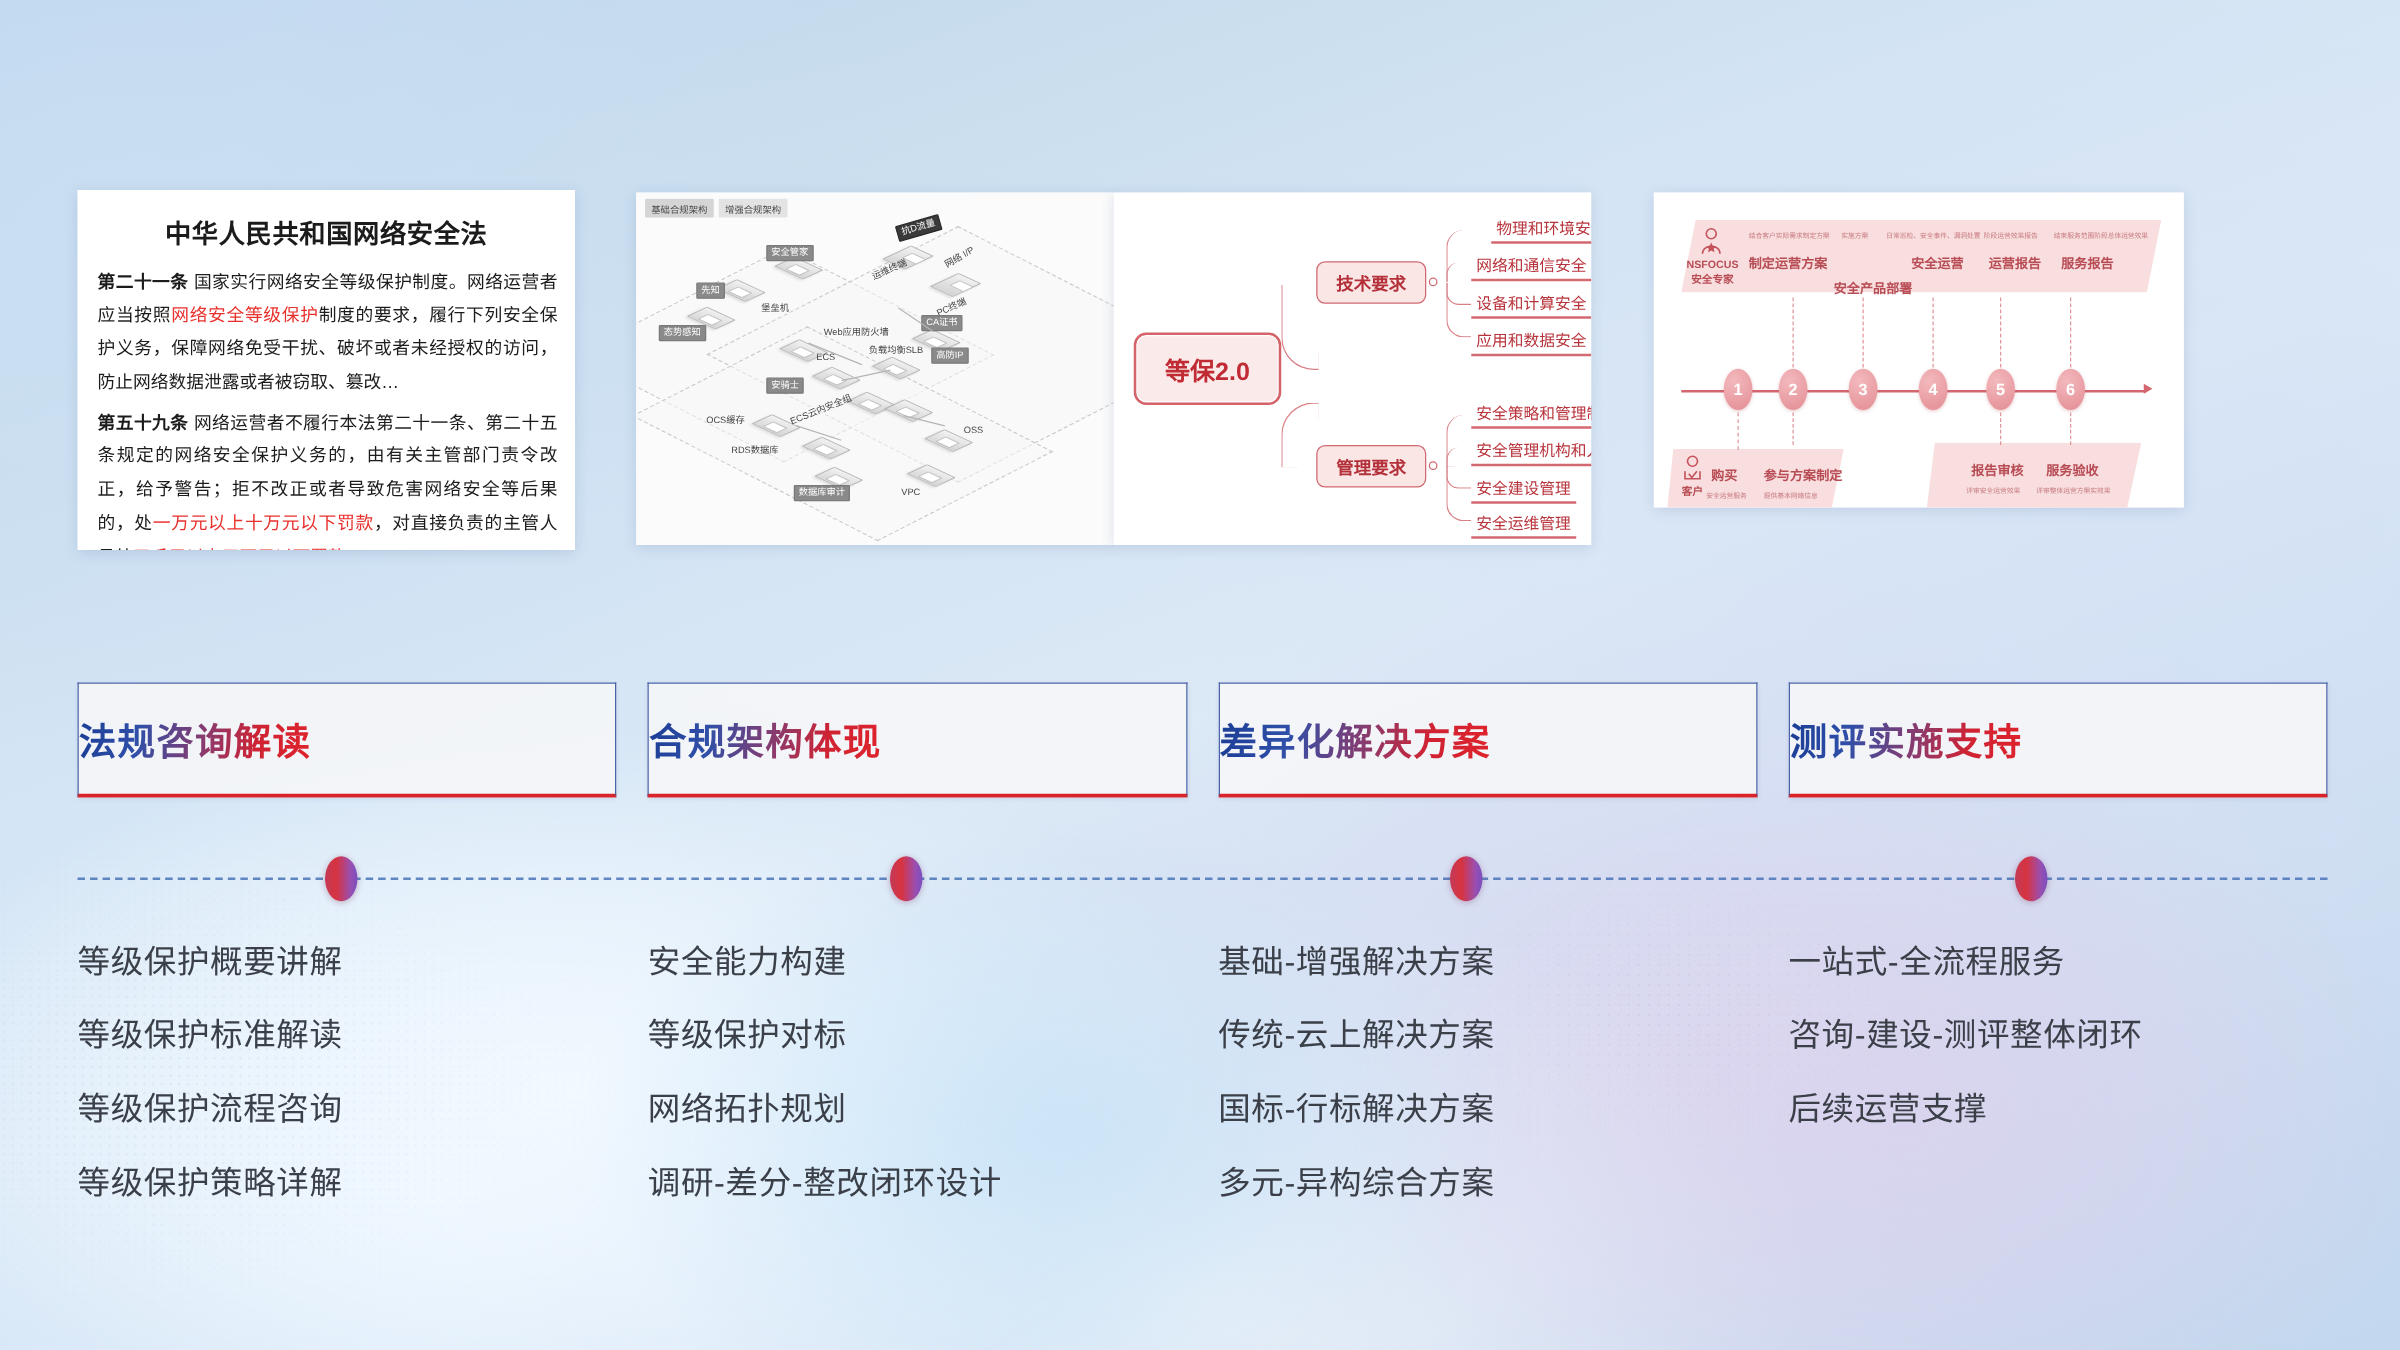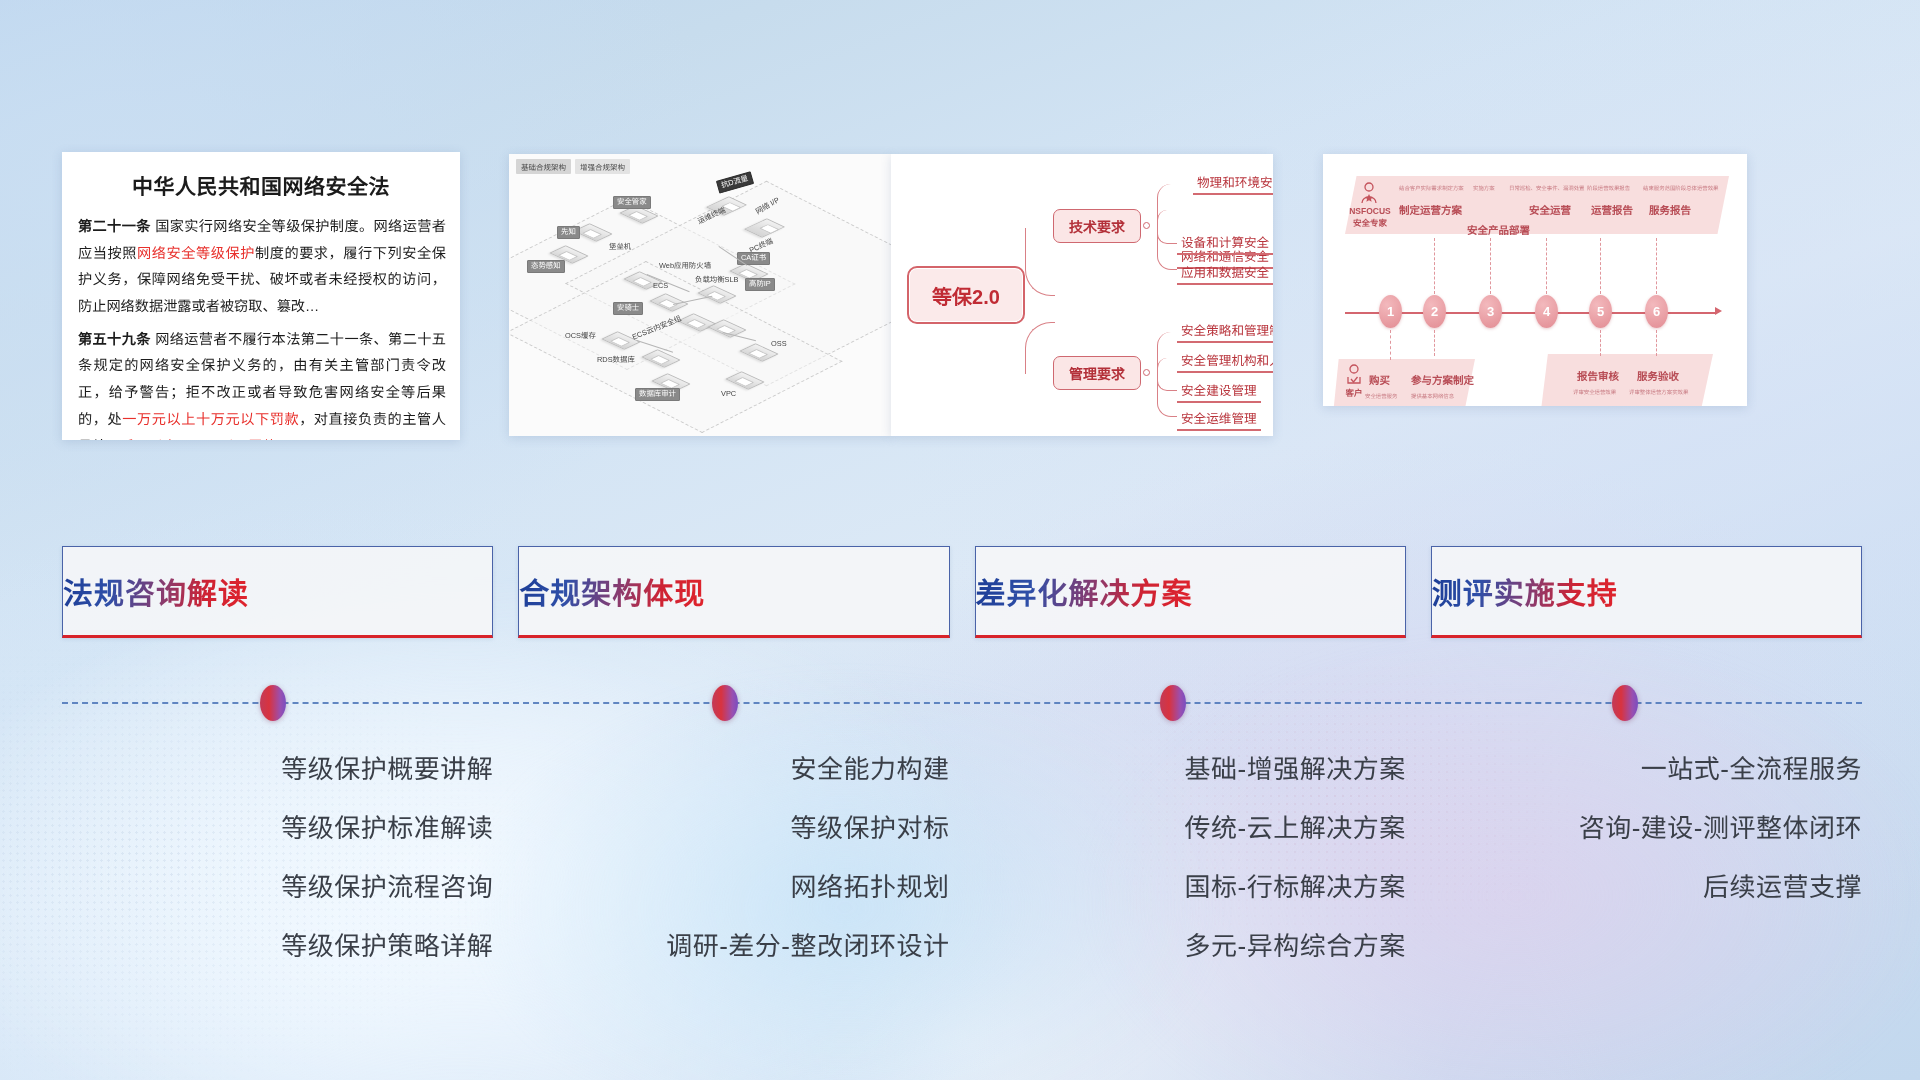--- a/index.html
+++ b/index.html
@@ -274,21 +274,21 @@
   
   .lists {
     position: absolute;
     left: 62px; top: 740px;
     width: 1800px;
     display: flex;
     gap: 25px;
   }
   .list-col {
     flex: 1;
-    display: flex; flex-direction: column; align-items: flex-end;
+    display: flex; flex-direction: column; align-items: flex-start;
     gap: 22px;
     padding-top: 8px;
   }
   .list-item {
     font-size: 26px;
     color: #3a3f48;
     letter-spacing: .5px;
     white-space: nowrap;
   }
 </style>
@@ -353,21 +353,21 @@
       <span class="lbl plain" style="left:188px; top:58px; transform:rotate(-24deg);">运维终端</span>
       <span class="lbl plain" style="left:240px; top:88px; transform:rotate(-24deg);">PC终端</span>
       <span class="lbl plain" style="left:150px; top:108px;">Web应用防火墙</span>
       <span class="lbl plain" style="left:144px; top:128px;">ECS</span>
       <span class="lbl plain" style="left:186px; top:122px;">负载均衡SLB</span>
       <span class="lbl dark" style="left:228px; top:98px;">CA证书</span>
       <span class="lbl dark" style="left:236px; top:124px;">高防IP</span>
       <span class="lbl dark" style="left:104px; top:148px;">安骑士</span>
       <span class="lbl plain" style="left:122px; top:170px; transform:rotate(-22deg);">ECS云内安全组</span>
       <span class="lbl plain" style="left:56px;  top:178px;">OCS缓存</span>
-      <span class="lbl plain" style="left:88px;  top:202px;">RDS数据库</span>
+      <span class="lbl plain" style="left:76px;  top:202px;">RDS数据库</span>
       <span class="lbl dark" style="left:126px; top:234px;">数据库审计</span>
       <span class="lbl plain" style="left:262px; top:186px;">OSS</span>
       <span class="lbl plain" style="left:212px; top:236px;">VPC</span>
 
       <div class="conn" style="left:138px; top:120px; width:46px; transform:rotate(22deg);"></div>
       <div class="conn" style="left:164px; top:150px; width:40px; transform:rotate(-12deg);"></div>
       <div class="conn" style="left:128px; top:186px; width:38px; transform:rotate(18deg);"></div>
       <div class="conn" style="left:214px; top:178px; width:34px; transform:rotate(14deg);"></div>
       <div class="conn" style="left:210px; top:92px;  width:34px; transform:rotate(34deg);"></div>
     </div>
@@ -385,21 +385,21 @@
 
       <div class="mm-dot" style="left:252px; top:68px;"></div>
       <div class="mm-dot" style="left:252px; top:215px;"></div>
 
       <div class="mm-curve" style="left:266px; top:30px; width:20px; height:42px; border-top-left-radius:14px; border-bottom:none;"></div>
       <div class="mm-curve" style="left:266px; top:56px; width:20px; height:16px; border-top-left-radius:10px; border-bottom:none;"></div>
       <div class="mm-curve" style="left:266px; top:72px; width:20px; height:18px; border-bottom-left-radius:10px; border-top:none;"></div>
       <div class="mm-curve" style="left:266px; top:72px; width:20px; height:44px; border-bottom-left-radius:14px; border-top:none;"></div>
 
       <span class="mm-leaf" style="left:302px; top:18px;">物理和环境安全</span>
-      <span class="mm-leaf" style="left:286px; top:48px;margin-top:44px;">网络和通信安全</span>
+      <span class="mm-leaf" style="left:286px; top:48px;">网络和通信安全</span>
       <span class="mm-leaf" style="left:286px; top:78px;">设备和计算安全</span>
       <span class="mm-leaf" style="left:286px; top:108px;">应用和数据安全</span>
 
       <div class="mm-curve" style="left:266px; top:178px; width:20px; height:42px; border-top-left-radius:14px; border-bottom:none;"></div>
       <div class="mm-curve" style="left:266px; top:204px; width:20px; height:16px; border-top-left-radius:10px; border-bottom:none;"></div>
       <div class="mm-curve" style="left:266px; top:219px; width:20px; height:18px; border-bottom-left-radius:10px; border-top:none;"></div>
       <div class="mm-curve" style="left:266px; top:219px; width:20px; height:44px; border-bottom-left-radius:14px; border-top:none;"></div>
 
       <span class="mm-leaf" style="left:286px; top:166px;">安全策略和管理制度</span>
       <span class="mm-leaf" style="left:286px; top:196px;">安全管理机构和人员</span>

